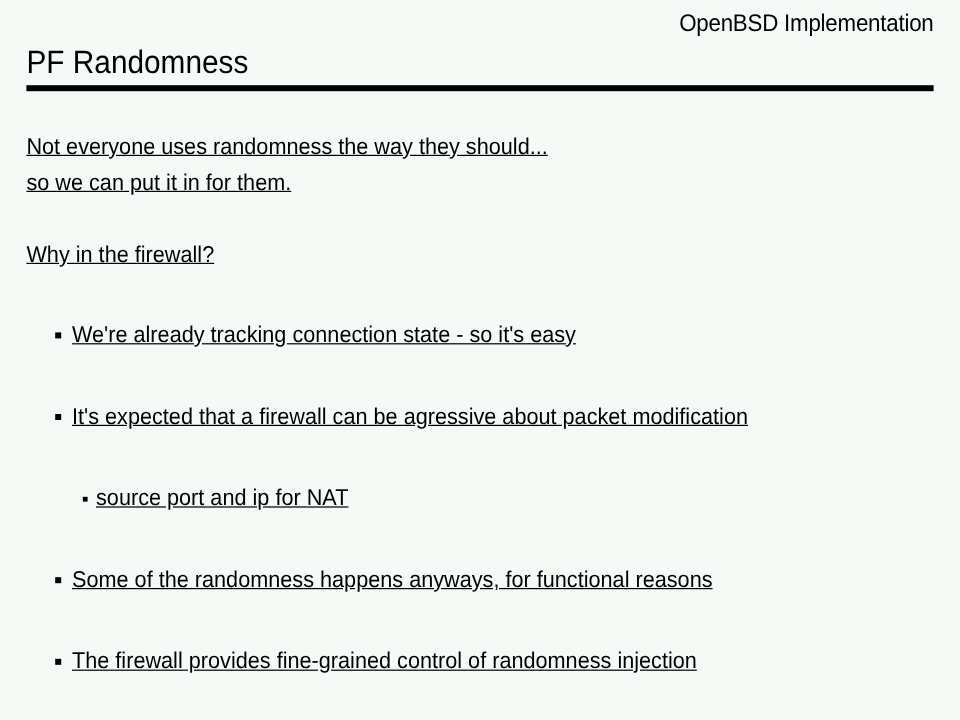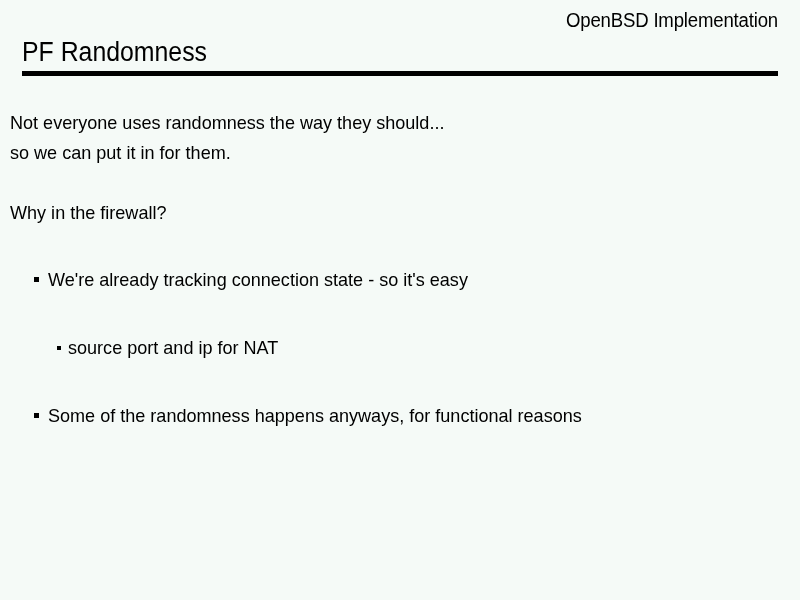--- a/index.html
+++ b/index.html
@@ -60,22 +60,23 @@
     left: 22px;
     width: 756px;
     height: 5px;
     background: #000000;
   }
 
   
   .slide-body {
     position: absolute;
     top: 108px;
-    left: 10px;
+    left: 22px;
     width: 760px;
+    text-decoration: underline;
   }
 
   .para {
     font-size: 19px;
     line-height: 30px;
     white-space: nowrap;
     font-family: "Liberation Sans", sans-serif;
     transform: scaleX(0.95);
     transform-origin: left center;
   }
@@ -157,28 +158,36 @@
 
     <div class="section-head">Why in the firewall?</div>
 
     <ul class="bullet-list">
 
       <li class="bullet level-1">
         <span class="bullet-marker"></span>
         <span class="bullet-text">We're already tracking connection state - so it's easy</span>
       </li>
 
+      <li class="bullet level-1">
+        <span class="bullet-marker"></span>
+        <span class="bullet-text">It's expected that a firewall can be agressive about packet modification</span>
+      </li>
 
       <li class="bullet level-2">
         <span class="bullet-marker"></span>
         <span class="bullet-text">source port and ip for NAT</span>
       </li>
 
       <li class="bullet level-1">
         <span class="bullet-marker"></span>
         <span class="bullet-text">Some of the randomness happens anyways, for functional reasons</span>
       </li>
 
+      <li class="bullet level-1">
+        <span class="bullet-marker"></span>
+        <span class="bullet-text">The firewall provides fine-grained control of randomness injection</span>
+      </li>
 
     </ul>
 
   </div>
 </div>
 
 </body></html>

